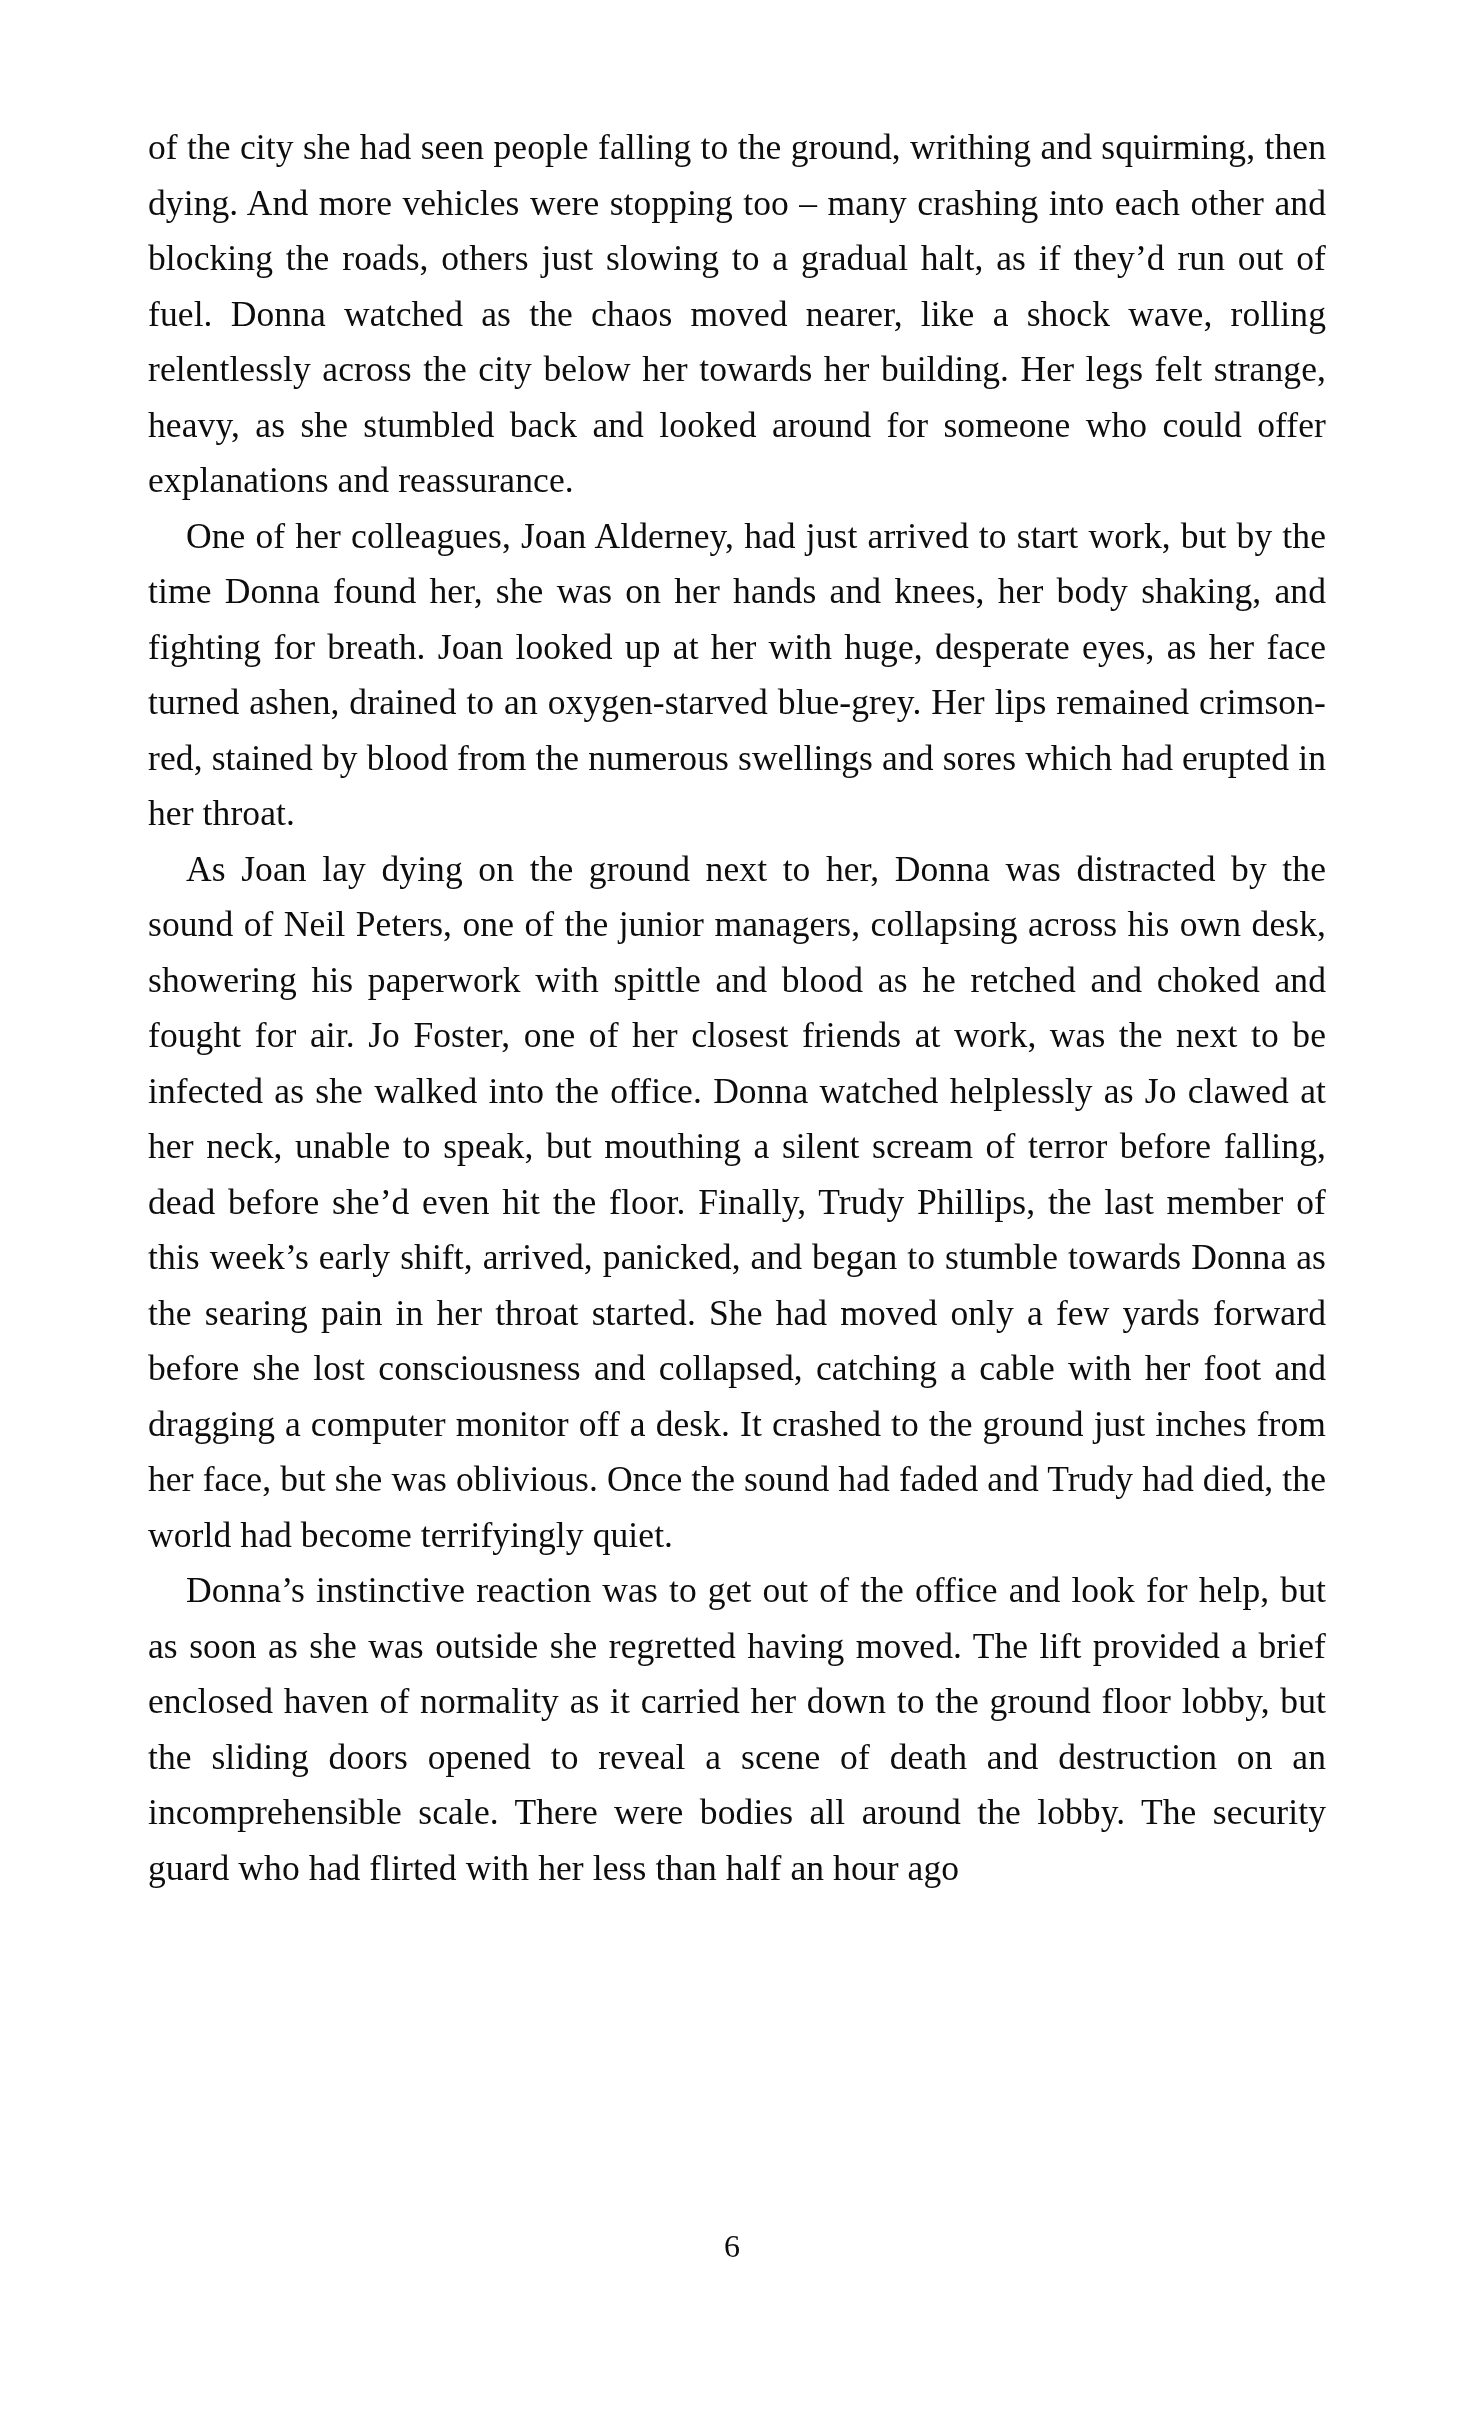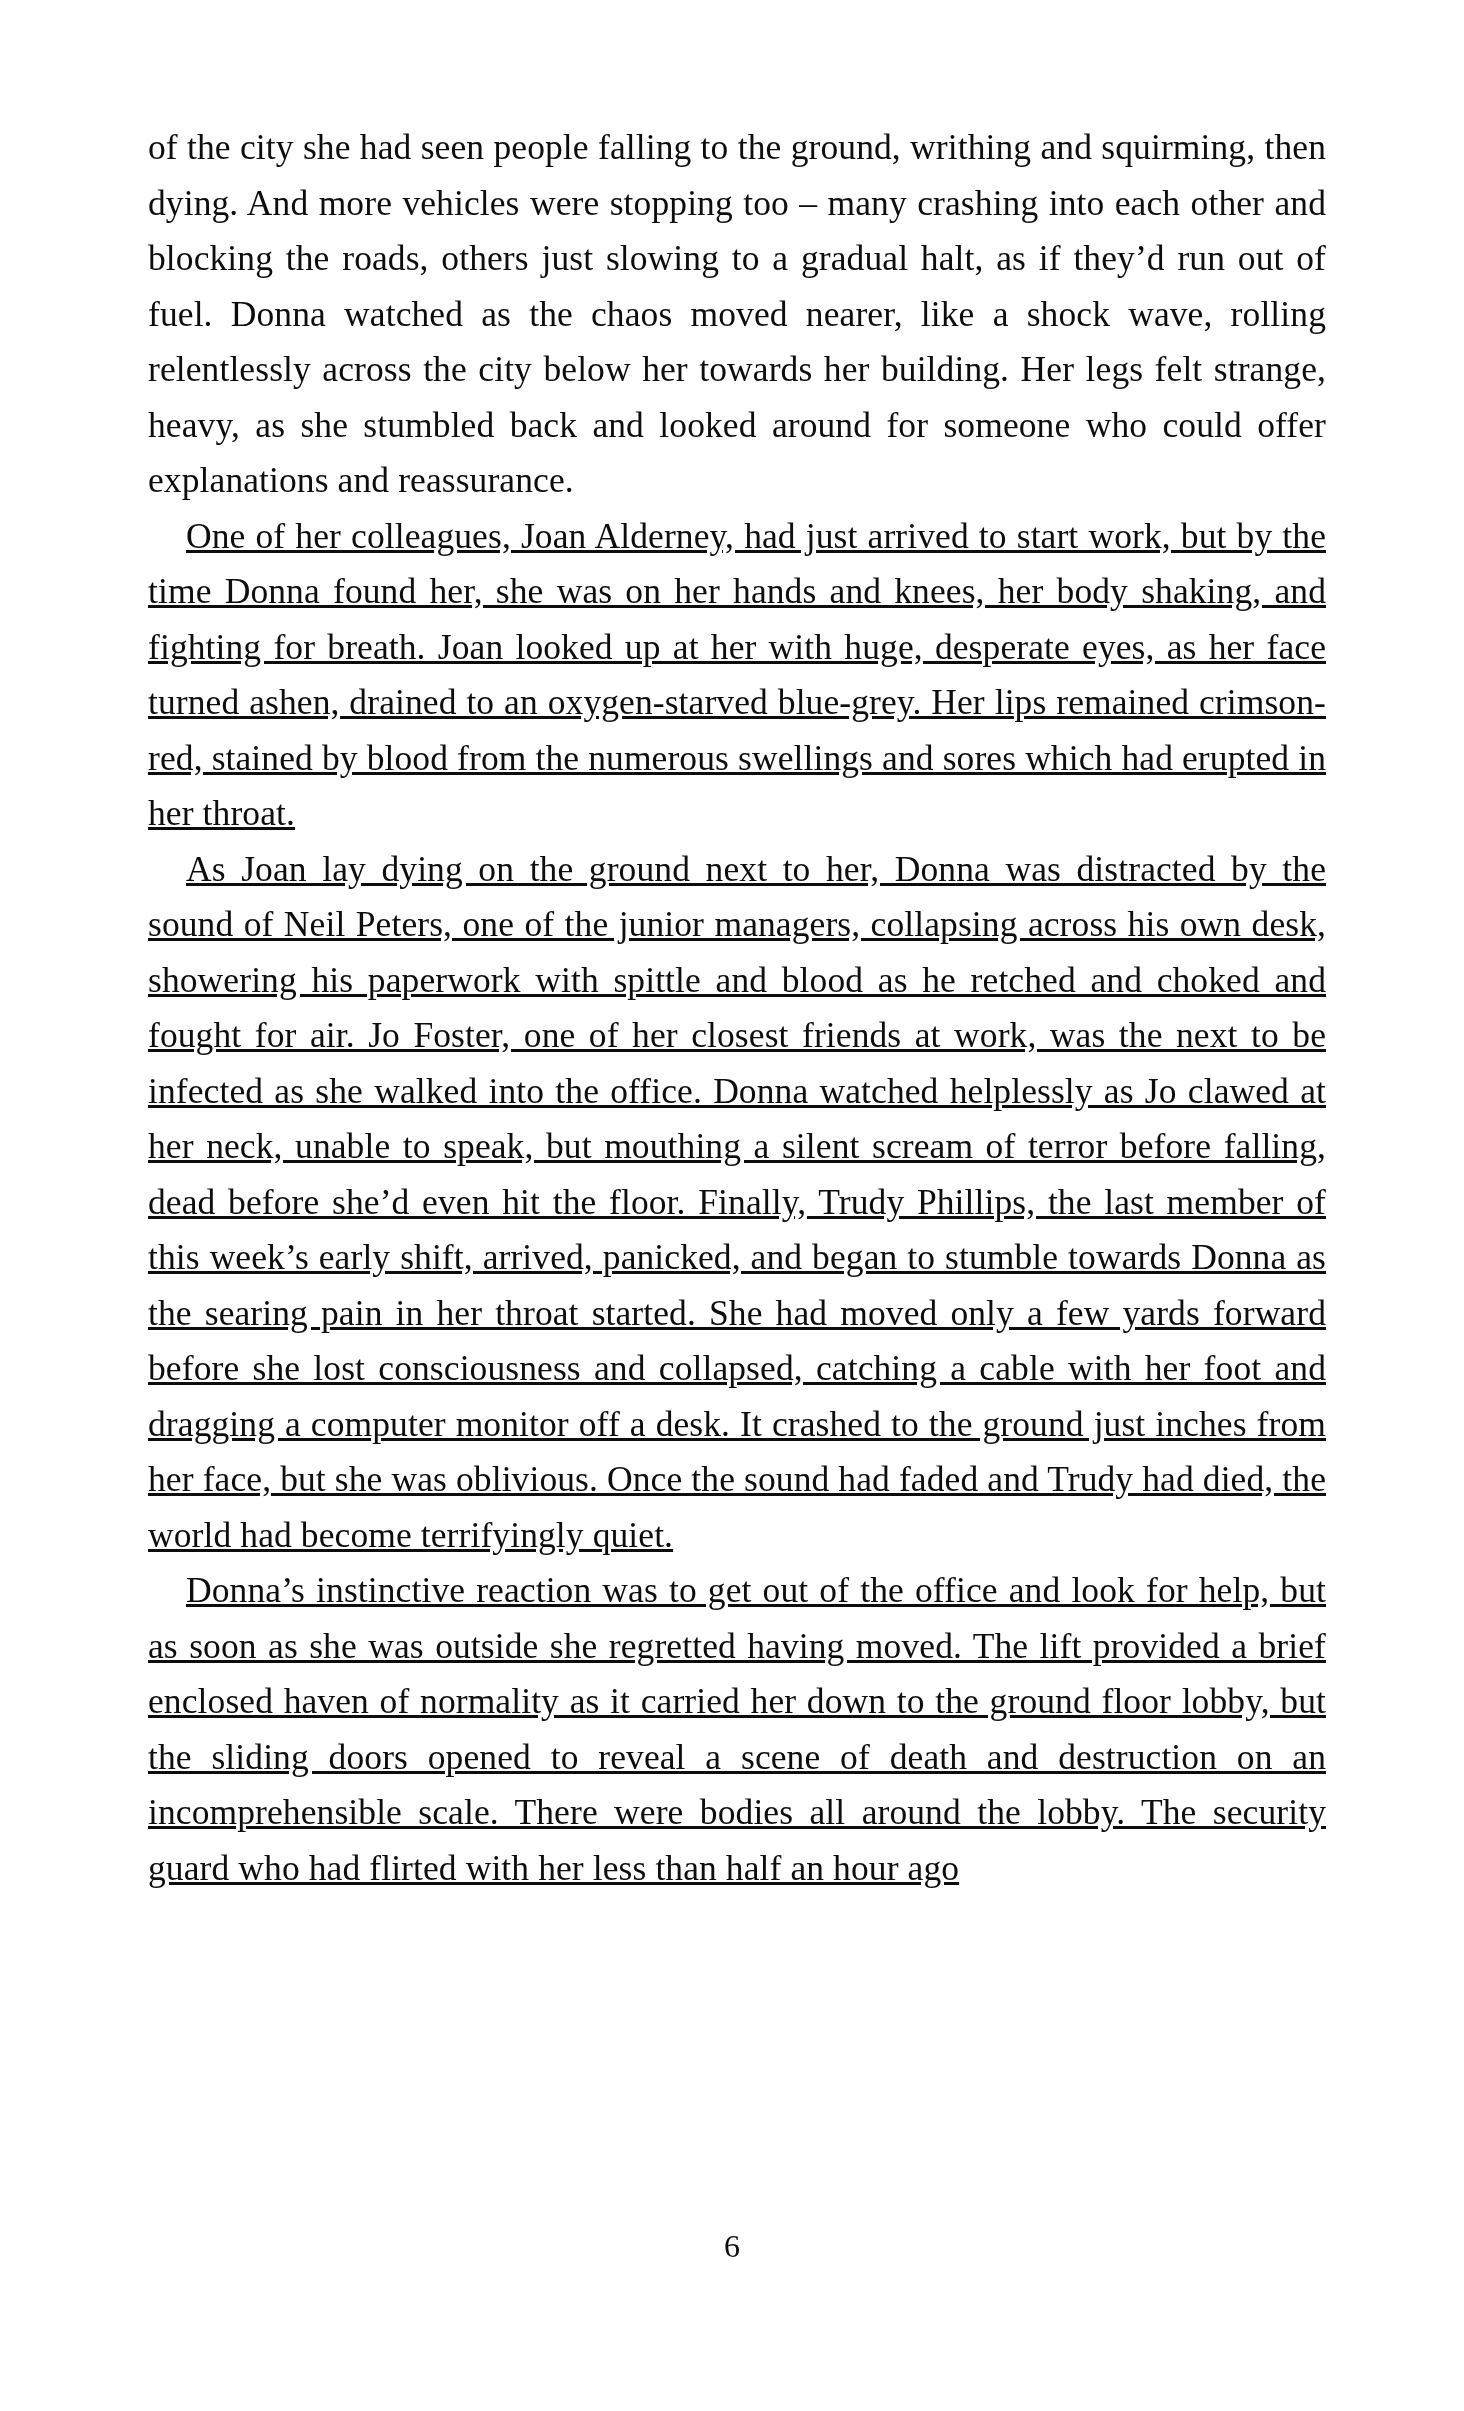--- a/index.html
+++ b/index.html
@@ -34,21 +34,20 @@
     font-size: 35.5px;
     line-height: 55.5px;
     text-align: justify;
     text-justify: inter-word;
     hyphens: manual;
     color: #0d0d0d;
     letter-spacing: 0.1px;
   }
   .para + .para {
     text-indent: 38px;
-    text-decoration: underline;
   }
   .page-number {
     position: absolute;
     left: 0;
     right: 0;
     top: 2228px;
     text-align: center;
     font-size: 32px;
     font-family: "Liberation Serif", serif;
     color: #0d0d0d;

